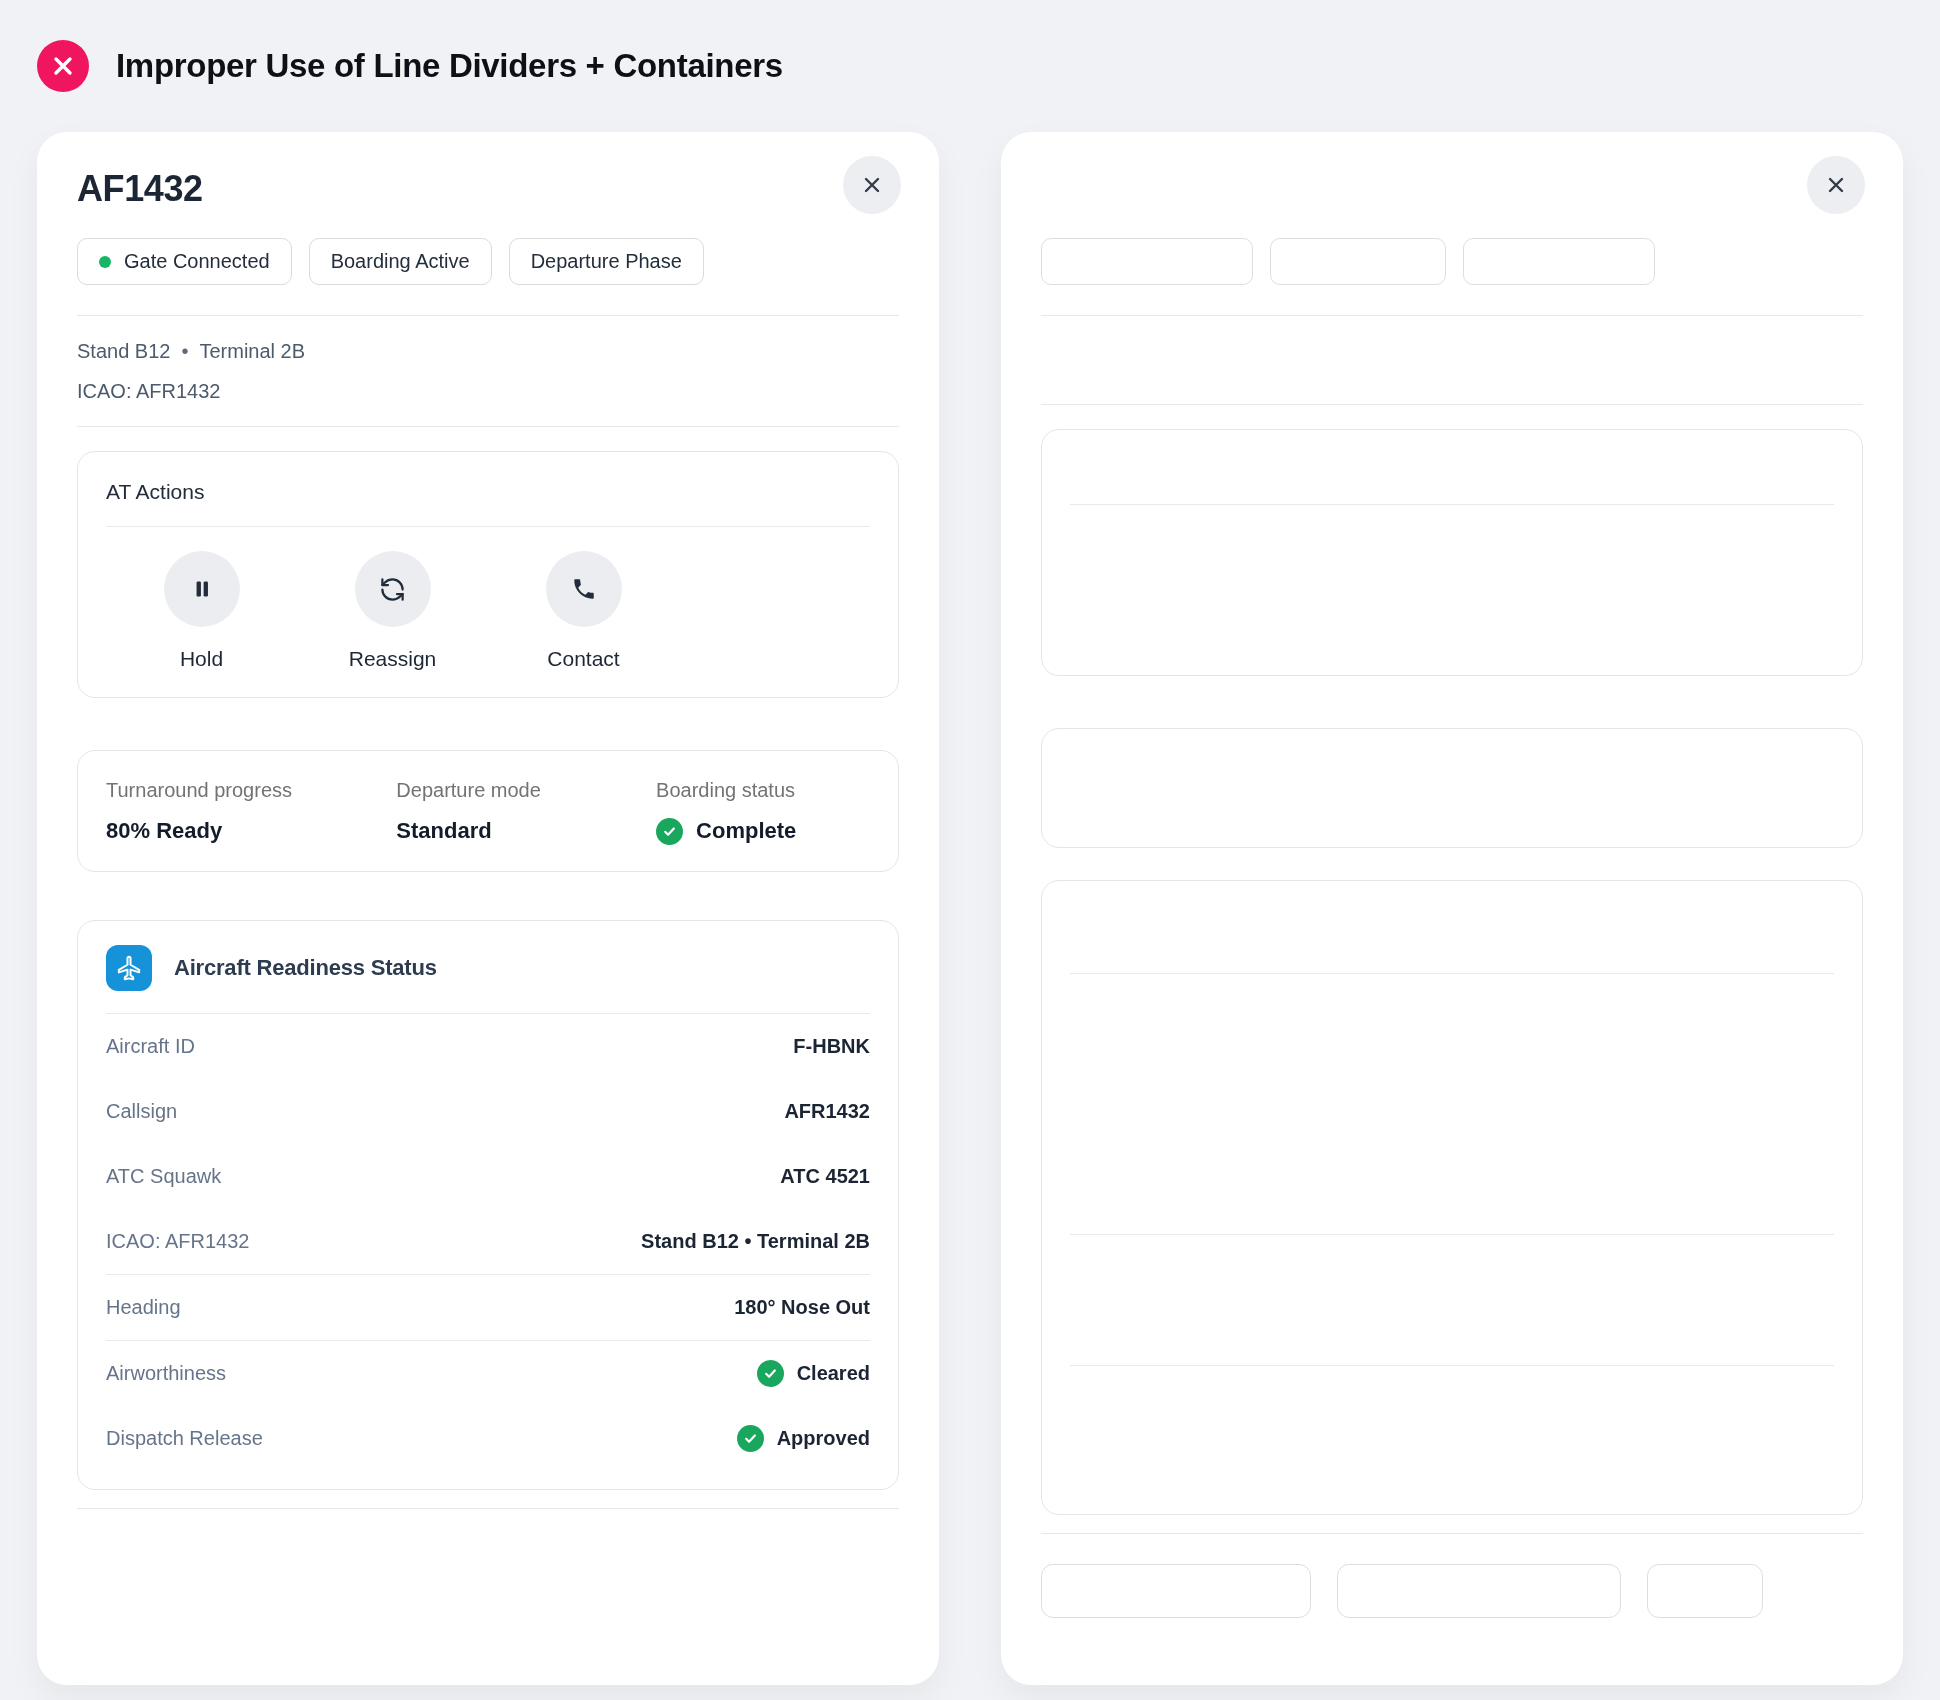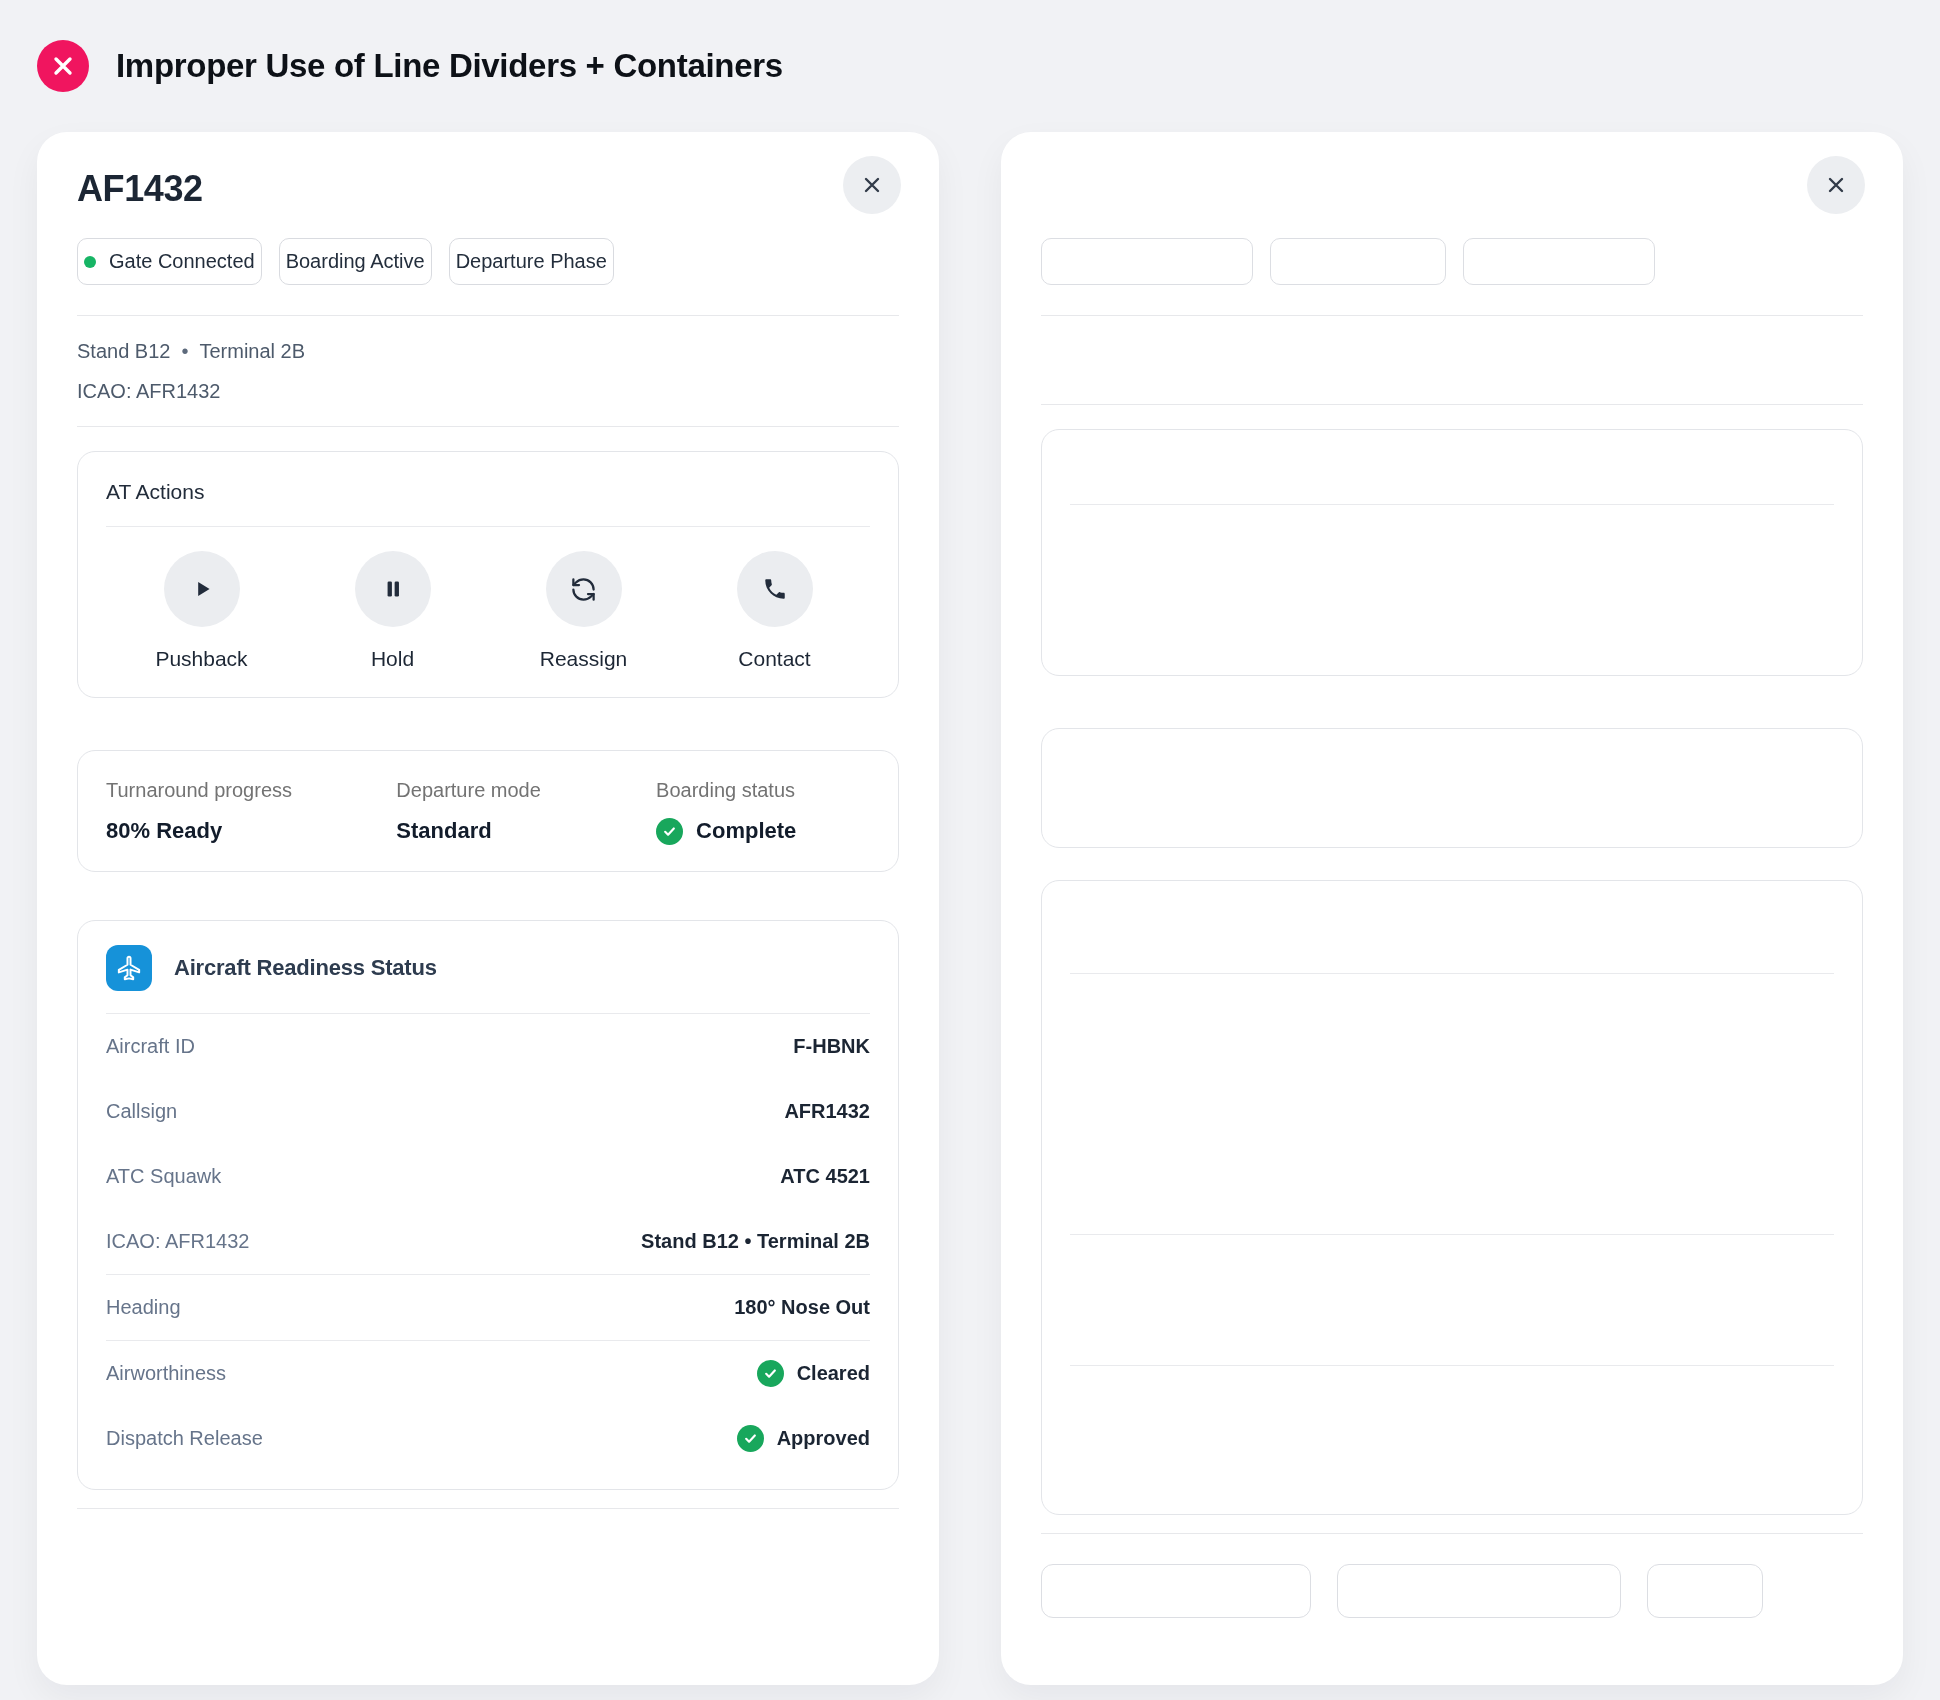--- a/index.html
+++ b/index.html
@@ -37,21 +37,21 @@
     width: 58px; height: 58px; border-radius: 50%;
     background: #eceef1; border: none; cursor: pointer;
     display: flex; align-items: center; justify-content: center;
   }
 
   .flight-title { font-size: 36px; font-weight: 700; color: #1c2634; letter-spacing: -0.4px; height: 48px; }
 
   .badges { display: flex; gap: 17px; margin-top: 22px; }
   .badge {
     display: inline-flex; align-items: center; gap: 13px;
-    height: 47px; padding: 0 6px;
+    height: 47px; padding: 0 21px;
     border: 1.5px solid #d9dbe0; border-radius: 10px;
     font-size: 20px; color: #232e3c; background: #fff;
   }
   .dot { width: 12px; height: 12px; border-radius: 50%; background: var(--green-dot); }
 
   .hr { border: none; border-top: 1.5px solid #e7e8eb; height: 0; }
   .mt30 { margin-top: 30px; }
   .mt22 { margin-top: 22px; }
   .mt20 { margin-top: 20px; }
   .mt18 { margin-top: 18px; }
@@ -184,28 +184,20 @@
 
       <hr class="hr mt22">
 
       <div class="panel actions">
         <div class="panel-title">AT Actions</div>
         <hr class="hr mt20">
         <div class="actions-grid">
           <button class="action">
             <span class="action-circle">
               <svg width="26" height="26" viewBox="0 0 24 24">
-                  <path d="M8.5 5.5v13l10.5-6.5z" fill="#222c3b"></path>
-                </svg>
-            </span>
-            <span class="action-label">Pushback</span>
-          </button>
-          <button class="action">
-            <span class="action-circle">
-              <svg width="26" height="26" viewBox="0 0 24 24">
                   <rect x="7" y="5" width="4" height="14" rx="1.2" fill="#222c3b"></rect>
                   <rect x="13.5" y="5" width="4" height="14" rx="1.2" fill="#222c3b"></rect>
                 </svg>
             </span>
             <span class="action-label">Hold</span>
           </button>
           <button class="action">
             <span class="action-circle">
               <svg width="27" height="27" viewBox="0 0 24 24" fill="none" stroke="#222c3b" stroke-width="2" stroke-linecap="round" stroke-linejoin="round">
                   <path d="M21 12a9 9 0 0 0-9-9 9.75 9.75 0 0 0-6.74 2.74L3 8"></path>

